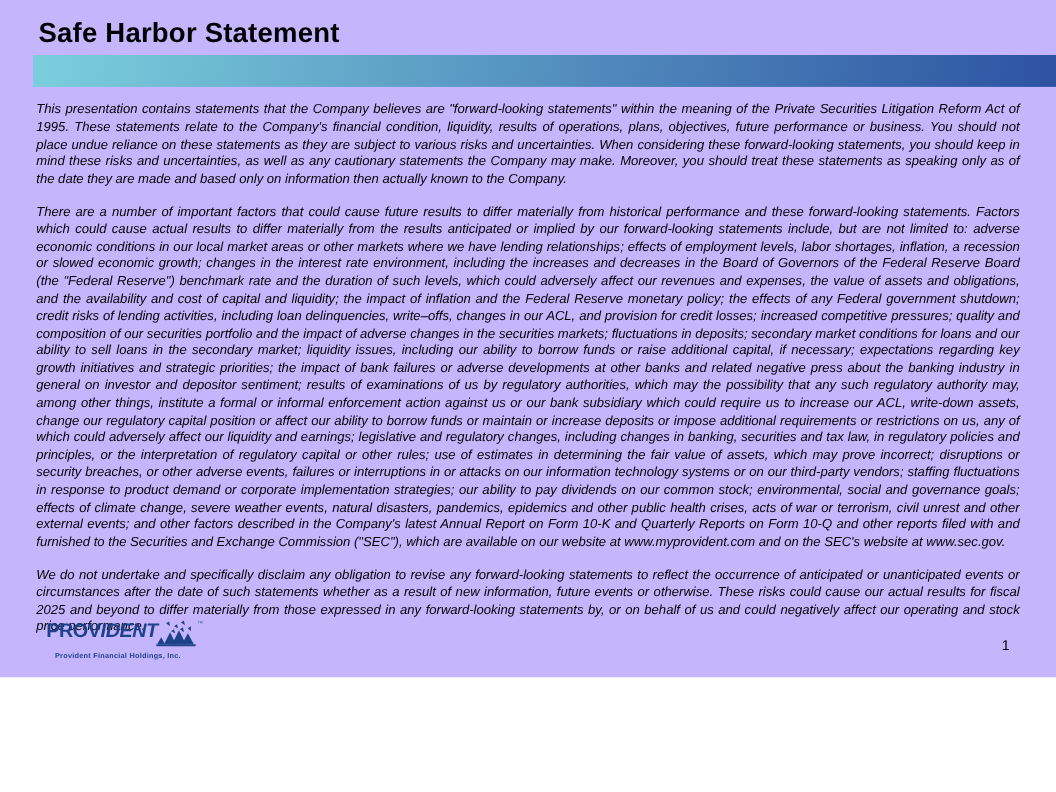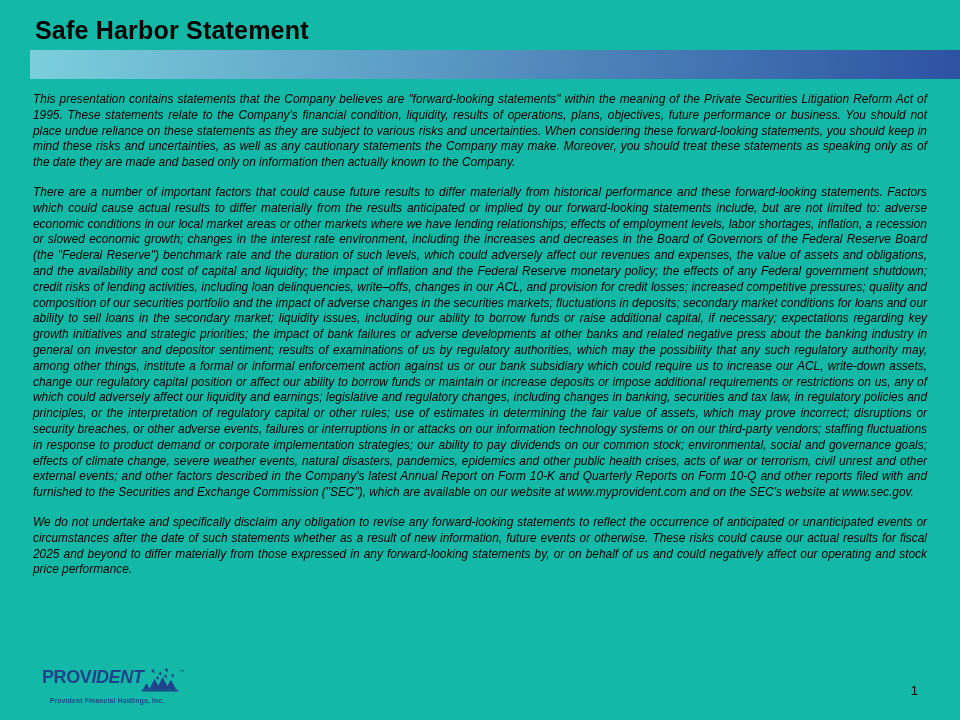--- a/index.html
+++ b/index.html
@@ -3,22 +3,22 @@
 <meta charset="utf-8">
 <style>
   html, body {
     margin: 0;
     padding: 0;
     background: #ffffff;
   }
   .slide {
     position: relative;
     width: 960px;
-    height: 720px;
-    background: #14b8a6;
+    height: 616px;
+    background: #c4b5fd;
     font-family: "Liberation Sans", sans-serif;
     color: #000000;
     overflow: hidden;
   }
   .slide-title {
     position: absolute;
     top: 16px;
     left: 35px;
     margin: 0;
     font-size: 25px;

